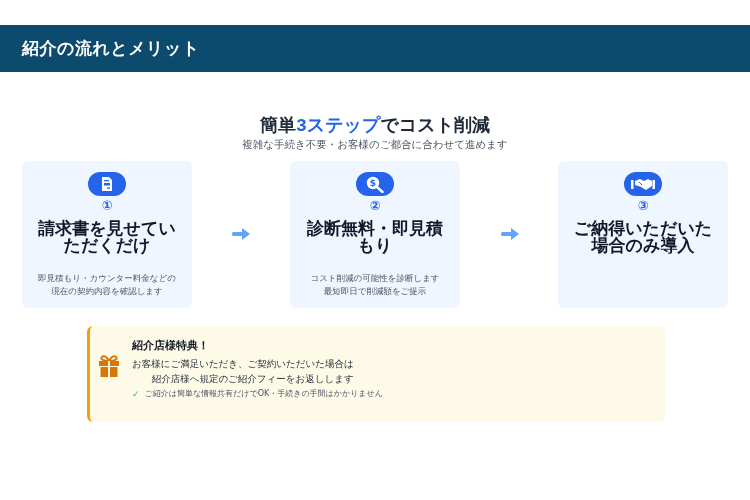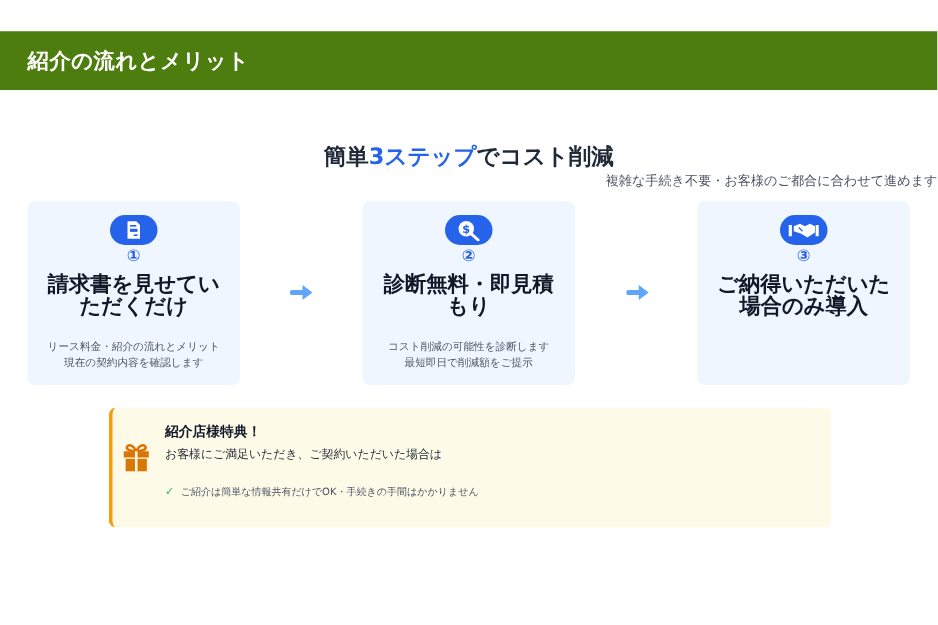--- a/index.html
+++ b/index.html
@@ -1,24 +1,24 @@
 <!DOCTYPE html>
 <html><head>
 <meta charset="utf-8">
 <style>
   * { box-sizing: border-box; margin: 0; padding: 0; }
   html, body { width: 750px; height: 500px; background: #ffffff; overflow: hidden; }
   body { font-family: "DejaVu Sans", "Liberation Sans", sans-serif; color: #111827; position: relative; }
 
-  .header { position: absolute; left: 0; top: 25px; width: 750px; height: 47px; background: #4d7c0f; display: flex; align-items: center; padding-left: 22px; }
+  .header { position: absolute; left: 0; top: 25px; width: 750px; height: 47px; background: #0c4a6e; display: flex; align-items: center; padding-left: 22px; }
   .header-title { color: #ffffff; font-size: 17px; font-weight: bold; letter-spacing: 0.5px; }
 
-  .headline { position: absolute; left: 0; top: 113px; width: 750px; text-align: center; font-size: 18px; font-weight: bold; color: #1f2937; }
+  .headline { position: absolute; left: 0; top: 113px; width: 750px; text-align: center; font-size: 18px; font-weight: bold; color: #1f2937; font-family: Liberation Mono, monospace; }
   .headline .accent { color: #2563eb; }
-  .subline { position: absolute; left: 0; top: 138px; width: 750px; text-align: right; font-size: 10.5px; color: #4b5563; }
+  .subline { position: absolute; left: 0; top: 138px; width: 750px; text-align: center; font-size: 10.5px; color: #4b5563; }
 
   .card { position: absolute; top: 161px; width: 170px; height: 147px; background: #eff6ff; border-radius: 6px; text-align: center; }
   .card-icon { position: absolute; left: 50%; top: 11px; transform: translateX(-50%); width: 38px; height: 24px; border-radius: 12px; background: #2563eb; display: flex; align-items: center; justify-content: center; }
   .card-num { position: absolute; left: 0; width: 100%; top: 37px; font-size: 13px; color: #2563eb; font-weight: bold; }
   .card-title { position: absolute; left: 10px; right: 10px; top: 59px; font-size: 17px; font-weight: bold; color: #111827; line-height: 17px; }
   .card-desc { position: absolute; left: 6px; right: 6px; top: 111px; font-size: 8.5px; color: #4b5563; line-height: 13px; }
 
   .arrow { position: absolute; top: 228px; width: 18px; height: 12px; }
 
   .benefit { position: absolute; left: 87px; top: 326px; width: 578px; height: 96px; background: #fefae8; border-radius: 6px; border-left: 3px solid #f59e0b; }
@@ -43,21 +43,21 @@
     <svg width="14" height="16" viewBox="0 0 14 16">
         <path d="M2 1h7l3 3v11H2z" fill="#fff"></path>
         <rect x="4" y="4" width="5" height="1.3" fill="#2563eb"></rect>
         <rect x="4" y="7" width="6" height="2.5" fill="#2563eb"></rect>
         <rect x="7" y="11.5" width="3" height="1.3" fill="#2563eb"></rect>
       </svg>
   </div>
   <div class="card-num">①</div>
   <div class="card-title">請求書を見せていただくだけ</div>
   <div class="card-desc">
-    <div>リース料金・紹介の流れとメリット</div>
+    <div>即見積もり・カウンター料金などの</div>
     <div>現在の契約内容を確認します</div>
   </div>
 </div>
 
 <svg class="arrow" style="left:232px;" viewBox="0 0 18 12">
     <rect x="0" y="4" width="11" height="4" rx="1.5" fill="#60a5fa"></rect>
     <path d="M10 0l8 6-8 6z" fill="#60a5fa"></path>
   </svg>
 
 <div class="card" style="left:290px;">
@@ -97,18 +97,19 @@
 <div class="benefit">
   <svg class="gift" viewBox="0 0 22 24">
     <path d="M4 3c2-2 5 0 7 4c2-4 5-6 7-4c2 2-1 4-7 4c-6 0-9-2-7-4z" fill="none" stroke="#d97706" stroke-width="2"></path>
     <rect x="1" y="7" width="20" height="5" fill="#d97706"></rect>
     <rect x="2.5" y="13" width="17" height="10" fill="#d97706"></rect>
     <rect x="10" y="7" width="2" height="16" fill="#fefae8"></rect>
   </svg>
   <div class="benefit-title">紹介店様特典！</div>
   <div class="benefit-body">
     <div>お客様にご満足いただき、ご契約いただいた場合は</div>
+    <div>紹介店様へ規定のご紹介フィーをお返しします</div>
   </div>
   <div class="benefit-note">
     <span class="check">✓</span>
     <span>ご紹介は簡単な情報共有だけでOK・手続きの手間はかかりません</span>
   </div>
 </div>
 
 </body></html>

